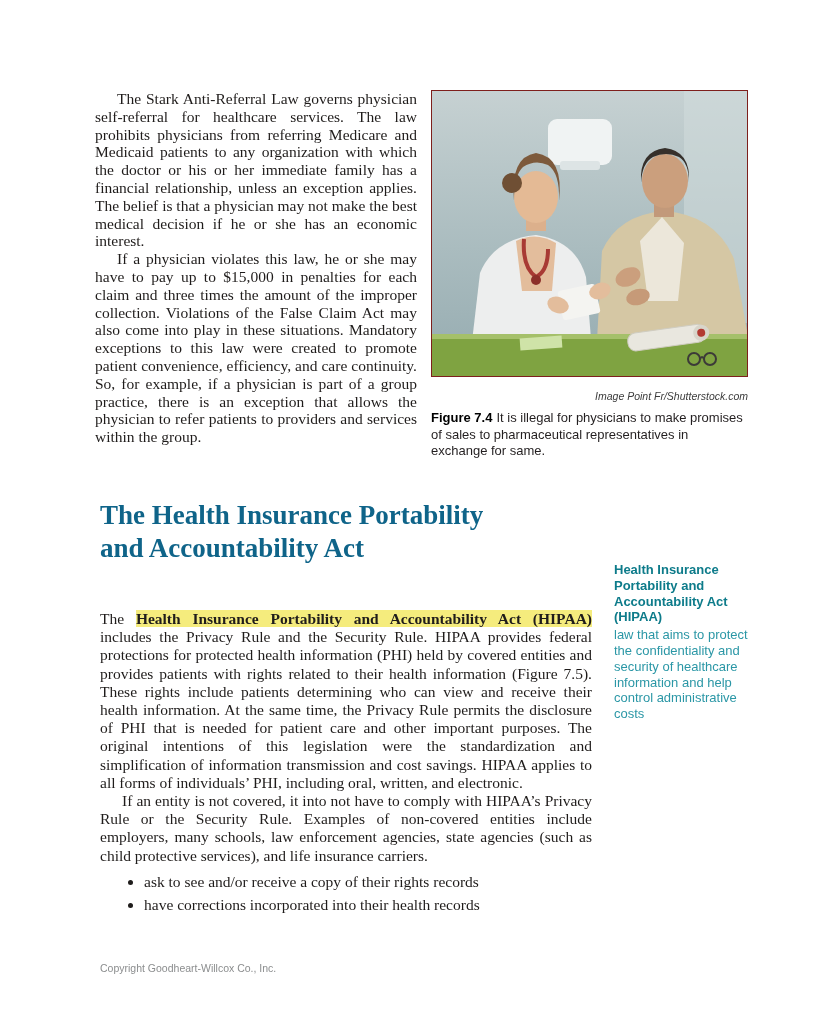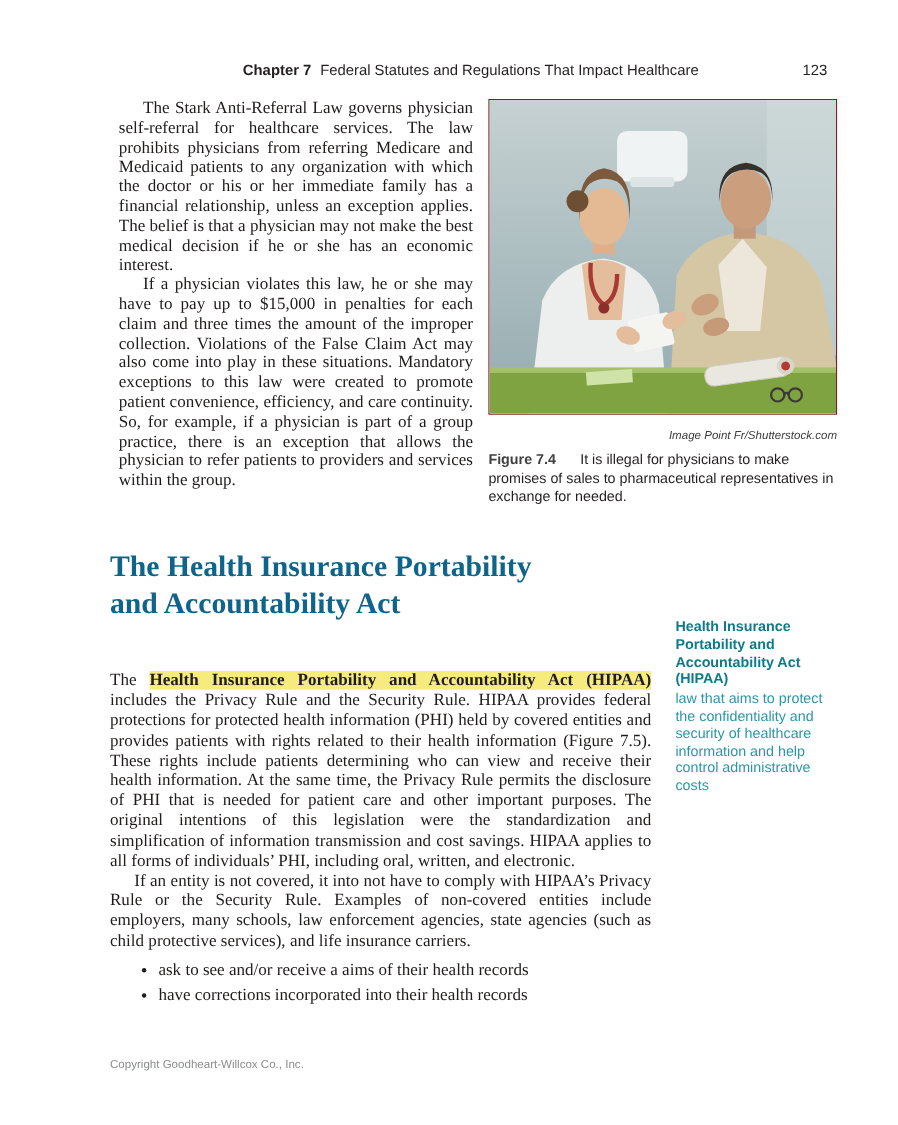--- a/index.html
+++ b/index.html
@@ -16,21 +16,21 @@
     position:absolute;top:56px;left:100px;width:656px;
     font-family:"Liberation Sans",sans-serif;
     font-size:13.5px;color:#231f20;
   }
   .head-text{text-align:center;}
   .head-chapter{font-weight:bold;margin-right:8px;}
   .head-pagenum{position:absolute;right:4px;top:0;}
 
   
   .top-section{
-    position:absolute;top:90px;left:108px;width:656px;
+    position:absolute;top:90px;left:95px;width:656px;
     display:flex;gap:14px;
   }
   .left-col{width:322px;font-size:15.5px;line-height:17.8px;text-align:justify;}
   .left-col p{margin:0;text-indent:22px;}
 
   .figure-block{width:320px;}
   .photo-frame{
     width:317px;height:287px;
     border:1px solid #7e1f1c;
     box-sizing:border-box;
@@ -39,21 +39,21 @@
   .photo-frame svg{display:block;width:100%;height:100%;}
   .credit{
     font-family:"Liberation Sans",sans-serif;font-style:italic;
     font-size:10.5px;color:#3c3c3c;text-align:right;margin-top:13px;width:317px;
   }
   .caption{
     font-family:"Liberation Sans",sans-serif;
     font-size:13px;line-height:16.5px;color:#231f20;
     margin-top:8px;width:317px;
   }
-  .fig-label{color:#404040;font-weight:bold;margin-right:22px;}
+  .fig-label{color:#000000;font-weight:bold;margin-right:4px;}
 
   
   .section-heading{
     position:absolute;top:481px;left:100px;width:600px;
     font-family:"Liberation Serif",serif;
     font-size:27px;line-height:33px;font-weight:bold;color:#0f6489;
   }
 
   
   .main-section{
@@ -82,26 +82,20 @@
     position:absolute;left:100px;top:962px;
     font-family:"Liberation Sans",sans-serif;
     font-size:10.5px;color:#8b8d8e;text-align:center;
   }
 </style>
 </head>
 <body>
 
 <div class="page">
 
-  <div class="running-head">
-    <div class="head-text">
-      <span class="head-chapter">Chapter 7</span><span>Federal Statutes and Regulations That Impact Healthcare</span>
-    </div>
-    <div class="head-pagenum">123</div>
-  </div>
 
   <div class="top-section">
     <div class="left-col">
       <p>The Stark Anti-Referral Law governs physician self-referral for healthcare services. The law prohibits physicians from referring Medicare and Medicaid patients to any organization with which the doctor or his or her immediate family has a financial relationship, unless an exception applies. The belief is that a physician may not make the best medical decision if he or she has an economic interest.</p>
       <p>If a physician violates this law, he or she may have to pay up to $15,000 in penalties for each claim and three times the amount of the improper collection. Violations of the False Claim Act may also come into play in these situations. Mandatory exceptions to this law were created to promote patient convenience, efficiency, and care continuity. So, for example, if a physician is part of a group practice, there is an exception that allows the physician to refer patients to providers and services within the group.</p>
     </div>
 
     <div class="figure-block">
       <div class="photo-frame">
         <svg viewBox="0 0 315 285" preserveAspectRatio="none">
@@ -152,36 +146,36 @@
           </g>
           <g stroke="#3c3a38" stroke-width="2" fill="none">
             <circle cx="262" cy="268" r="6"></circle>
             <circle cx="278" cy="268" r="6"></circle>
             <path d="M268 268 Q270 264 272 268"></path>
           </g>
         </svg>
       </div>
       <div class="credit">Image Point Fr/Shutterstock.com</div>
       <div class="caption">
-        <span class="fig-label">Figure 7.4</span><span>It is illegal for physicians to make promises of sales to pharmaceutical representatives in exchange for needed.</span>
+        <span class="fig-label">Figure 7.4</span><span>It is illegal for physicians to make promises of sales to pharmaceutical representatives in exchange for same.</span>
       </div>
     </div>
   </div>
 
   <h1 class="section-heading">
     <div>The Health Insurance Portability</div>
     <div>and Accountability Act</div>
   </h1>
 
   <div class="main-section">
     <div class="body-col">
       <p><span>The </span><span class="highlight">Health Insurance Portability and Accountability Act (HIPAA)</span><span> includes the Privacy Rule and the Security Rule. HIPAA provides federal protections for protected health information (PHI) held by covered entities and provides patients with rights related to their health information (Figure 7.5). These rights include patients determining who can view and receive their health information. At the same time, the Privacy Rule permits the disclosure of PHI that is needed for patient care and other important purposes. The original intentions of this legislation were the standardization and simplification of information transmission and cost savings. HIPAA applies to all forms of individuals’ PHI, including oral, written, and electronic.</span></p>
       <p class="indent">If an entity is not covered, it into not have to comply with HIPAA’s Privacy Rule or the Security Rule. Examples of non-covered entities include employers, many schools, law enforcement agencies, state agencies (such as child protective services), and life insurance carriers.</p>
       <ul class="bullets">
-        <li>ask to see and/or receive a aims of their health records</li>
+        <li>ask to see and/or receive a copy of their rights records</li>
         <li>have corrections incorporated into their health records</li>
       </ul>
     </div>
 
     <div class="margin-def">
       <div class="def-term">Health Insurance Portability and Accountability Act (HIPAA)</div>
       <div class="def-text">law that aims to protect the confidentiality and security of healthcare information and help control administrative costs</div>
     </div>
   </div>
 

